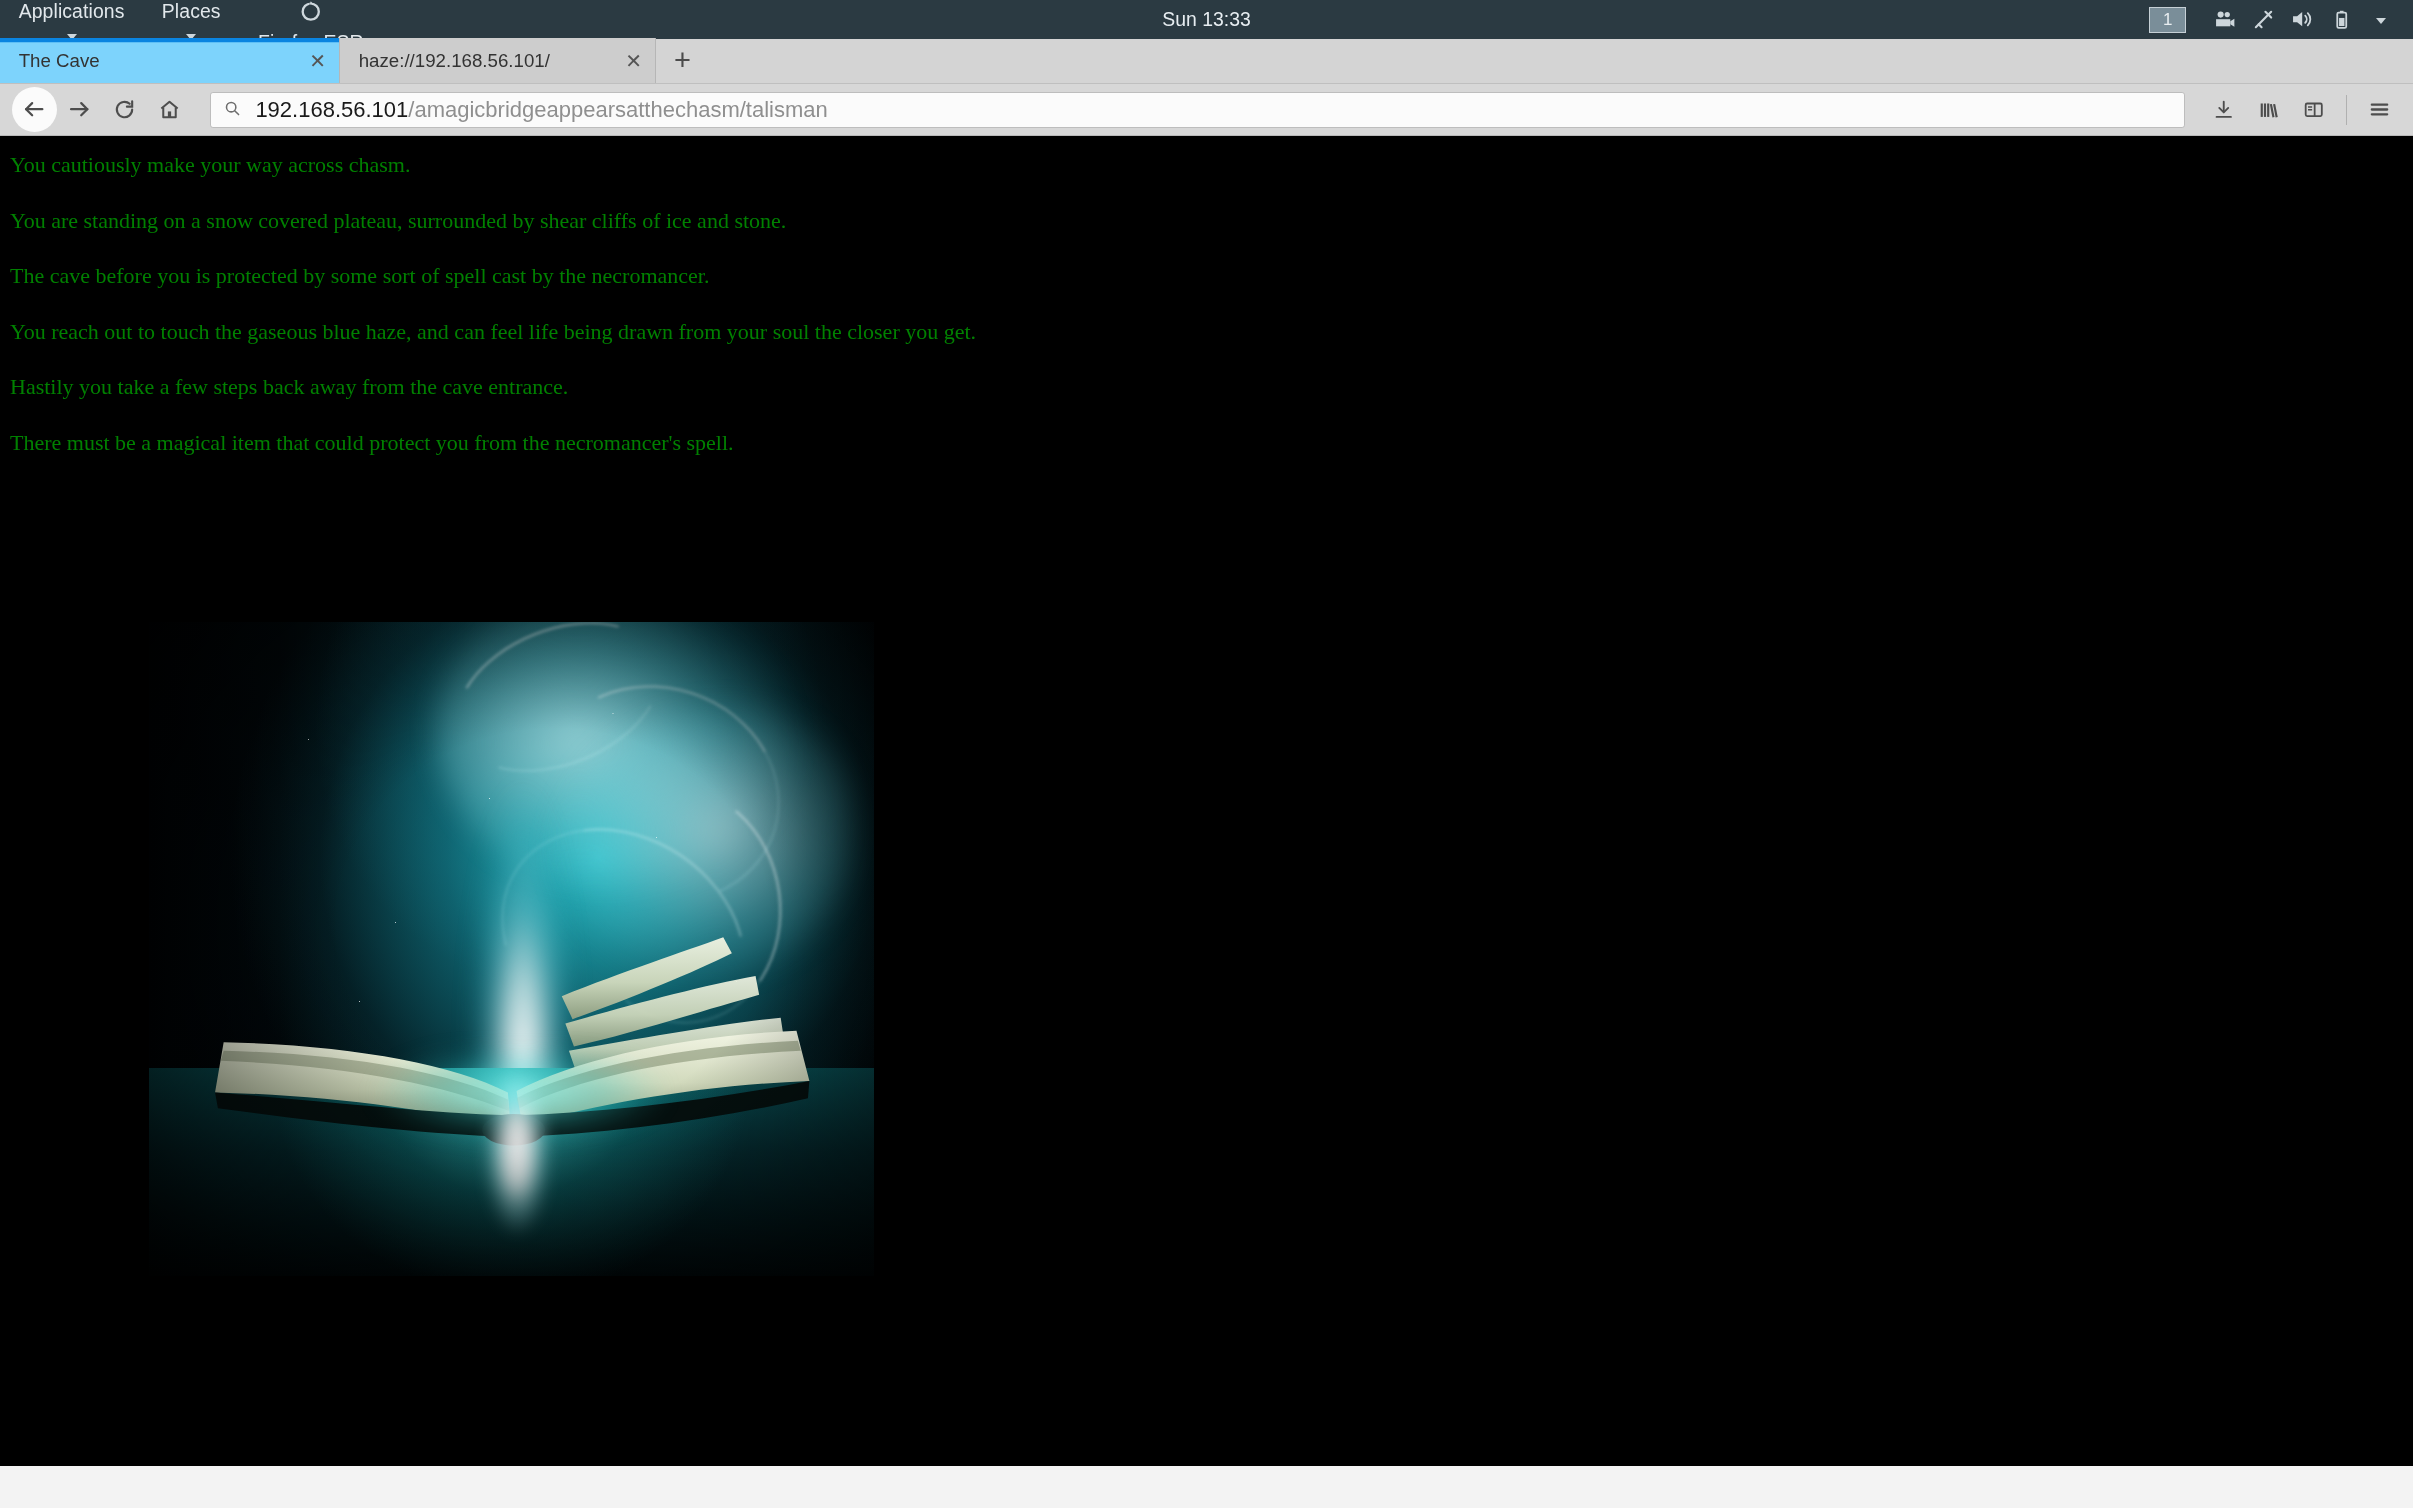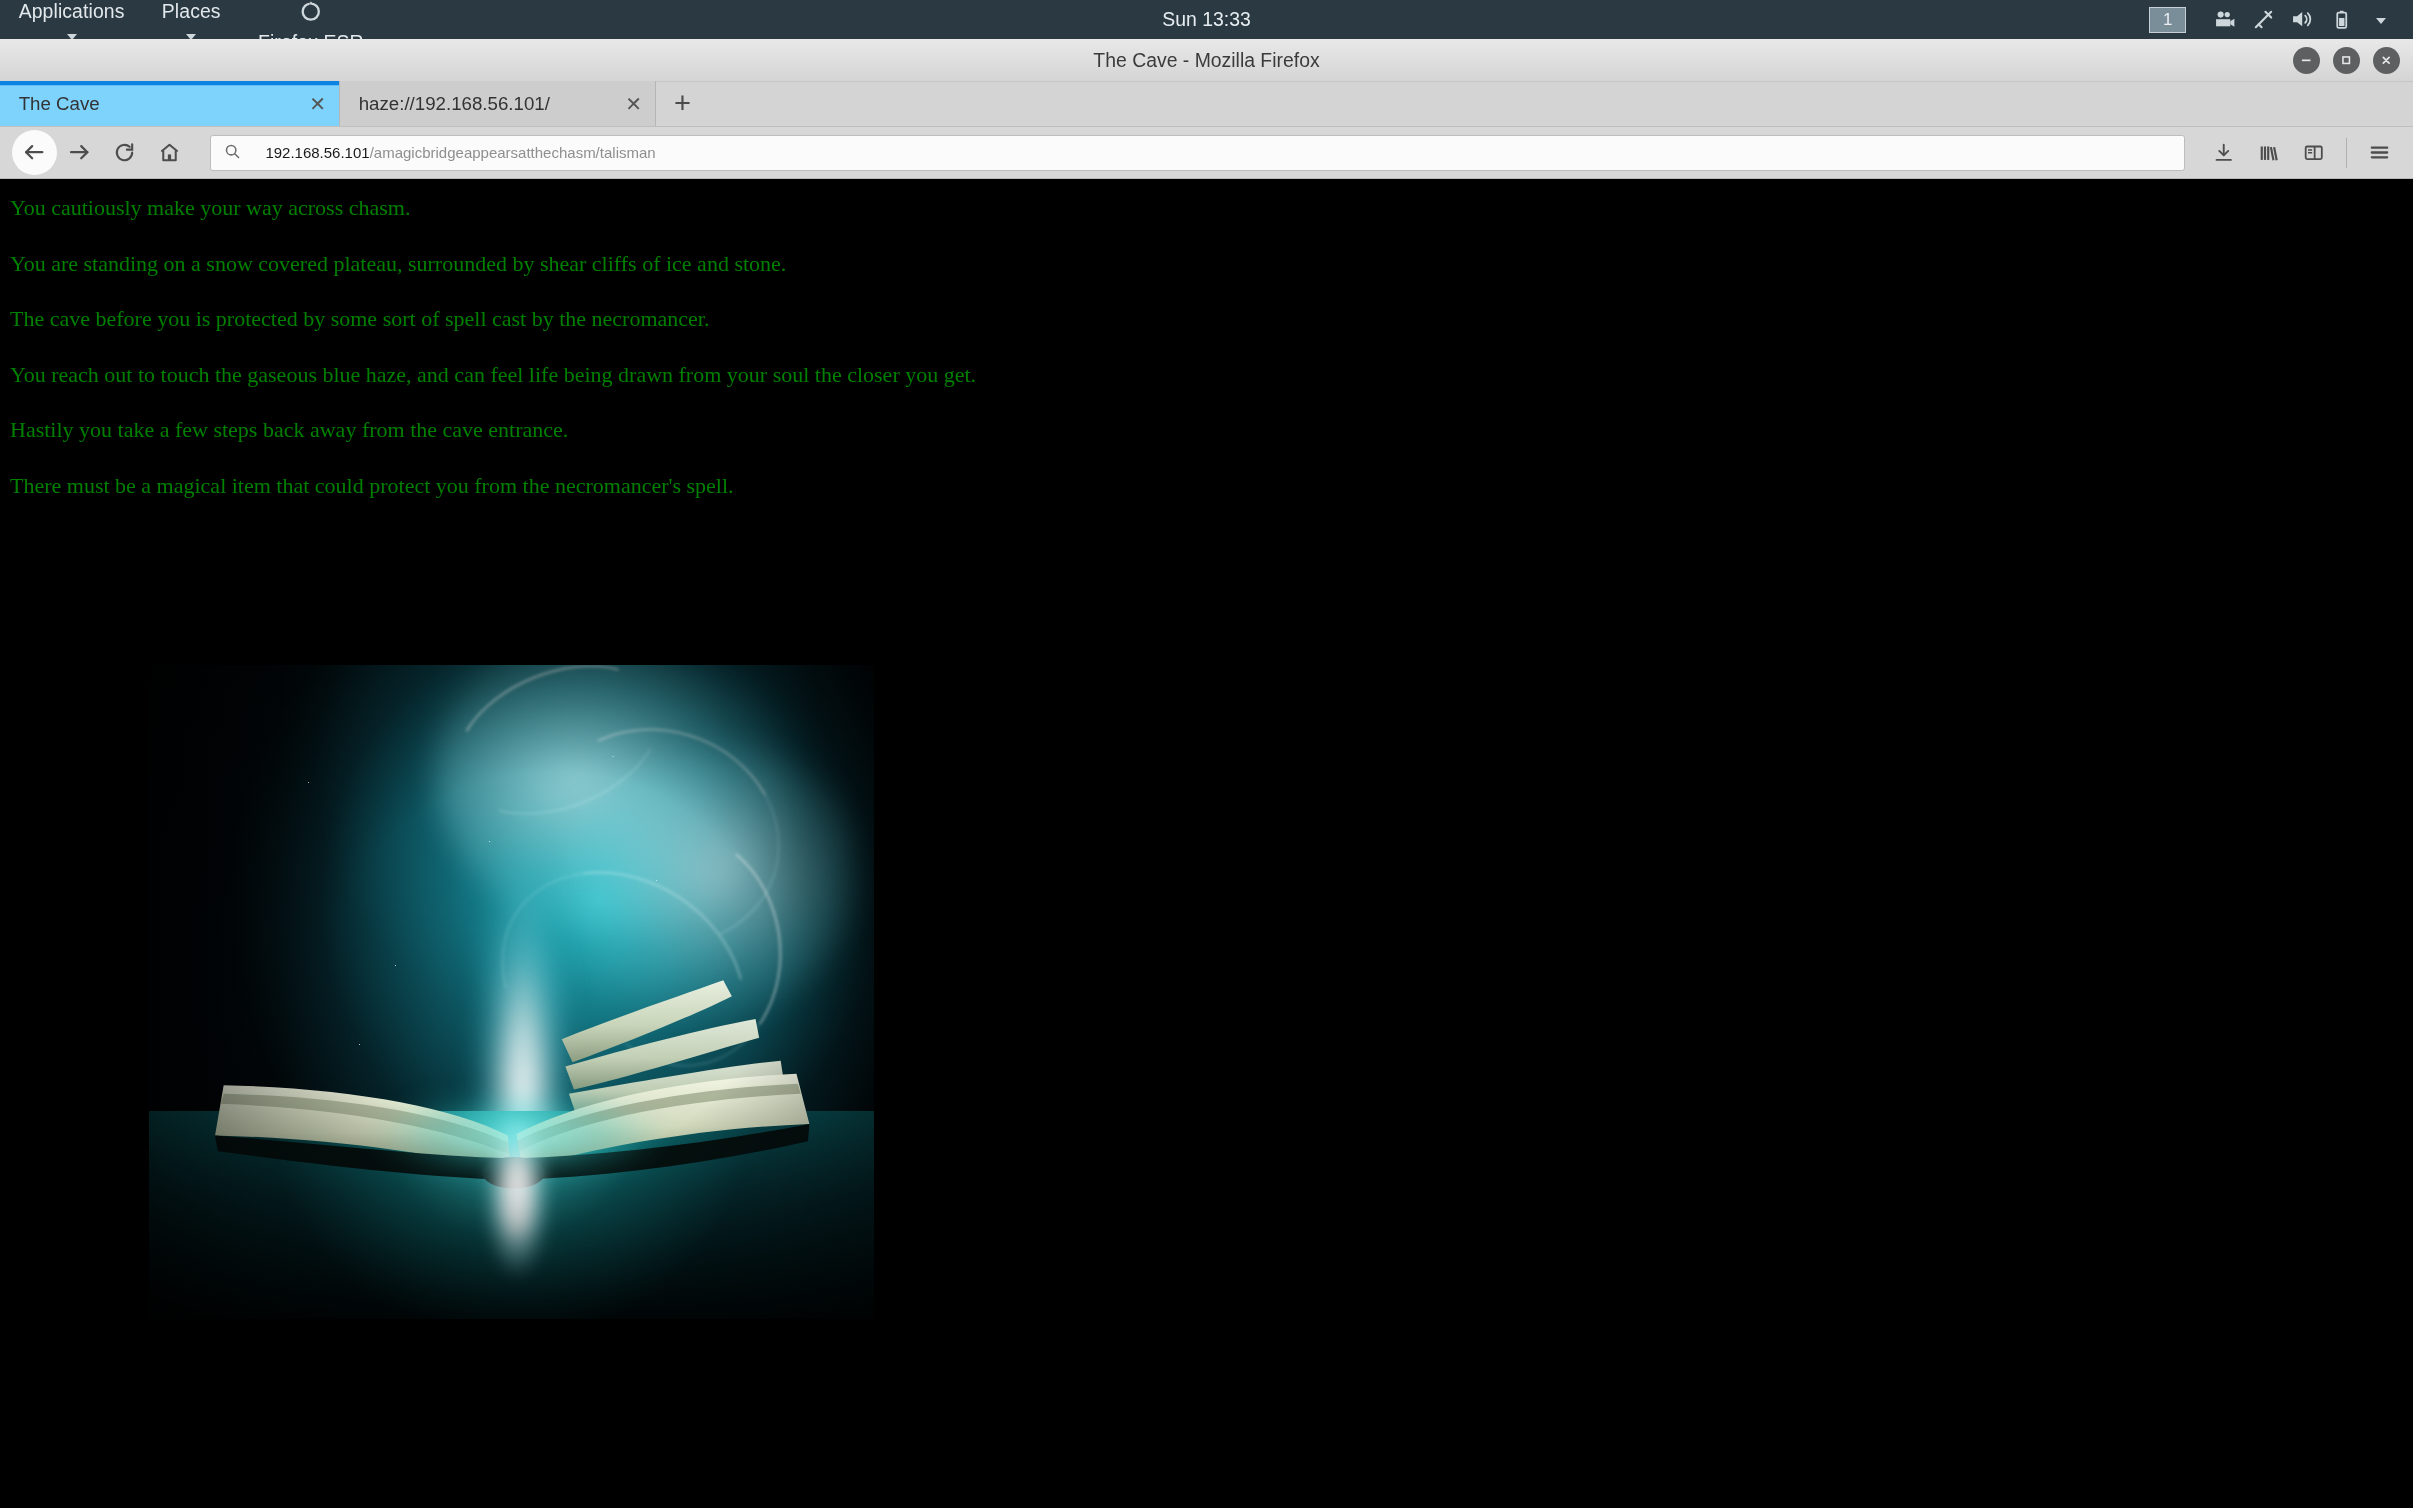--- a/index.html
+++ b/index.html
@@ -136,22 +136,22 @@
     margin: 0 16px 0 18.7px;
     height: 36px;
     background: #fbfbfb;
     border: 0.7px solid #bdbdbd;
     border-radius: 2.9px;
     display: flex; align-items: center;
     padding: 0 11.5px;
     overflow: hidden;
   }
   #urlbar-text {
-    font-size: 15px; white-space: nowrap;
-    margin-left: 24px;
+    font-size: 22px; white-space: nowrap;
+    margin-left: 14px;
   }
   #urlbar-text .host { color: #1a1a1a; }
   #urlbar-text .path { color: #8f8f8f; }
   #navbar-right { display: flex; align-items: center; }
   #navbar-sep {
     width: 0.7px; height: 30px; background: #b0b0b0; margin: 0 10px;
   }
 
   
   #page {
@@ -315,40 +315,20 @@
       </svg>
     </div>
     <div class="tray-icon">
       <span class="caret-down"></span>
     </div>
   </div>
 </div>
 
 <div id="browser-window">
 
-  <div id="titlebar">
-    <div id="window-title">The Cave - Mozilla Firefox</div>
-    <div id="window-controls">
-      <div class="wctl">
-        <svg width="14.4" height="14.4" viewBox="0 0 20 20">
-            <rect x="4" y="9" width="12" height="2.4" fill="#e6e6e6"></rect>
-          </svg>
-      </div>
-      <div class="wctl">
-        <svg width="14.4" height="14.4" viewBox="0 0 20 20">
-            <rect x="5.5" y="5.5" width="9" height="9" fill="none" stroke="#e6e6e6" stroke-width="2.2"></rect>
-          </svg>
-      </div>
-      <div class="wctl">
-        <svg width="14.4" height="14.4" viewBox="0 0 20 20" stroke="#e6e6e6" stroke-width="2.4" stroke-linecap="round">
-            <path d="M6 6 L14 14 M14 6 L6 14"></path>
-          </svg>
-      </div>
-    </div>
-  </div>
 
   <div id="tabstrip">
     <div class="tab" id="tab-0">
       <span class="tab-label">The Cave</span>
       <span class="tab-close">✕</span>
     </div>
     <div class="tab" id="tab-1">
       <span class="tab-label">haze://192.168.56.101/</span>
       <span class="tab-close">✕</span>
     </div>

